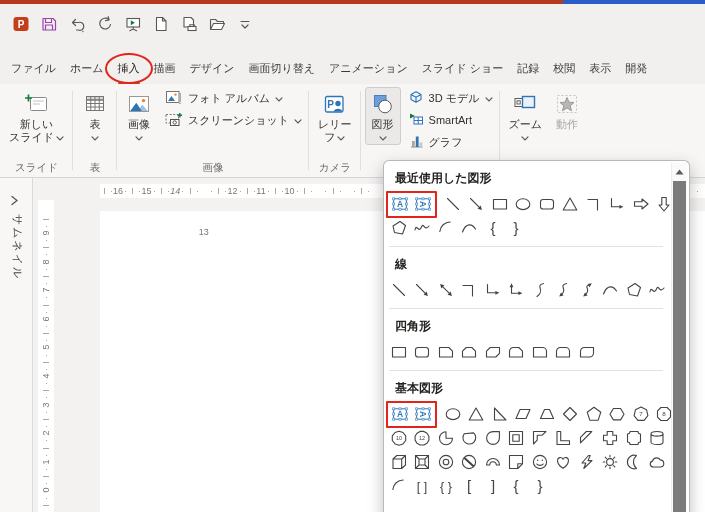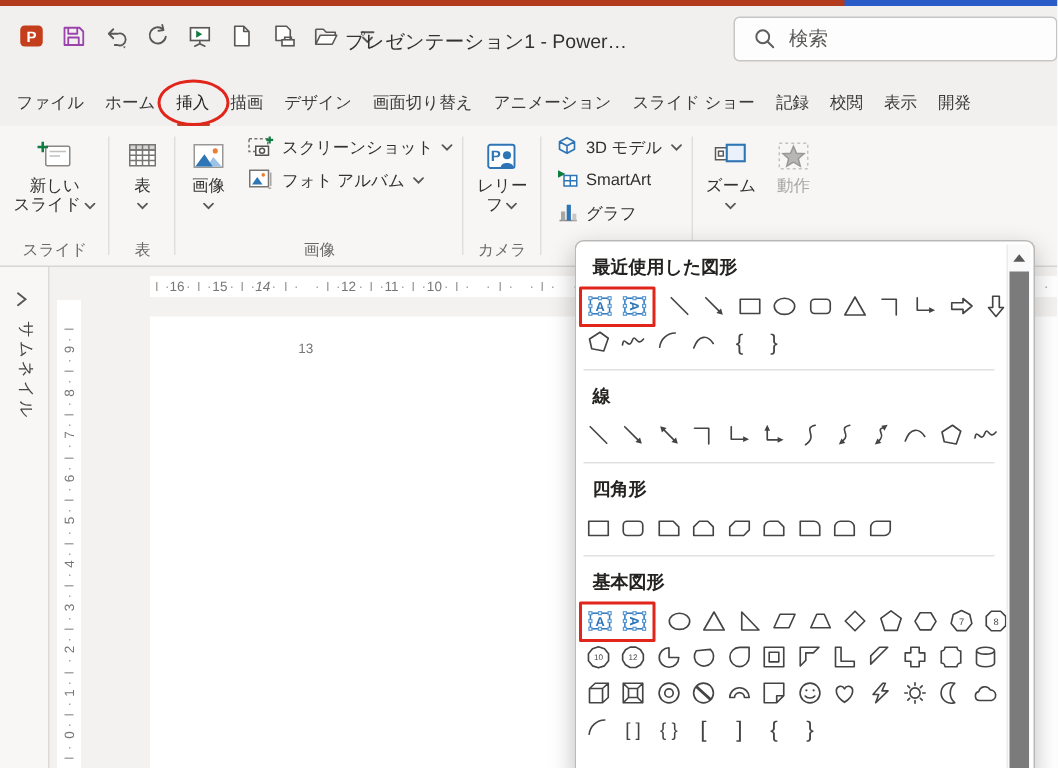--- a/index.html
+++ b/index.html
@@ -117,28 +117,20 @@
           <svg width="18" height="18" viewBox="0 0 18 18">
             <path d="M2.5,4.5 H7.5 L9.5,6.5 H15.5 V8.5 M2.5,4.5 V14.5 H13.5 L16.5,8.5 H5.5 L2.5,14.5" fill="#fff" stroke="#5a5856" stroke-width="1.1" stroke-linejoin="round"></path>
           </svg>
         </div>
         <div class="qbtn">
           <svg width="18" height="18" viewBox="0 0 18 18">
             <path d="M5,6.5 H13 M6,10 L9,13 L12,10" fill="none" stroke="#5a5856" stroke-width="1.2" stroke-linecap="round" stroke-linejoin="round"></path>
           </svg>
         </div>
       </div>
-    <div class="doc-title">プレゼンテーション1 - Power…</div>
-    <div class="searchbox">
-      <span id="search-icon-slot"><svg width="16" height="16" viewBox="0 0 16 16">
-            <circle cx="7.5" cy="7.5" r="4.3" fill="none" stroke="#605e5c" stroke-width="1.3"></circle>
-            <path d="M10.8,10.8 L14.5,14.5" stroke="#605e5c" stroke-width="1.3" stroke-linecap="round"></path>
-          </svg></span>
-      <span>検索</span>
-    </div>
   </div>
 
   <div class="tabrow" id="tabrow">
       <div class="tab">
         <span>ファイル</span>
       </div>
       <div class="tab">
         <span>ホーム</span>
       </div>
       <div class="tab selected annotated">
@@ -233,44 +225,44 @@
               </svg>
             </div>
             <div class="bl">
               <span>画像</span>
             </div>
             <div><svg width="8" height="5" viewBox="0 0 8 5">
                 <path d="M1,0.8 L4,3.8 L7,0.8" fill="none" stroke="#5a5856" stroke-width="1.2" stroke-linecap="round"></path>
               </svg></div>
           </div>
           <div class="stack">
+            <div class="smallbtn">
+              <span><svg width="19" height="16" viewBox="0 0 19 16">
+                  <rect x="2.5" y="2.5" width="12.5" height="11" fill="#fff" stroke="#767572"></rect>
+                  <circle cx="11.5" cy="5.6" r="1.2" fill="#ed7d31"></circle>
+                  <path d="M4,12 L7.5,7 L11,12 Z" fill="#2e75b6"></path>
+                  <path d="M16.5,4 V13 M15,14.5 H16.8" stroke="#a8a6a4"></path>
+                </svg></span>
+              <span>フォト アルバム</span>
+              <span><svg width="8" height="5" viewBox="0 0 8 5">
+                  <path d="M1,0.8 L4,3.8 L7,0.8" fill="none" stroke="#5a5856" stroke-width="1.2" stroke-linecap="round"></path>
+                </svg></span>
+            </div>
             <div class="smallbtn">
               <span><svg width="19" height="16" viewBox="0 0 19 16">
                   <rect x="2" y="3.5" width="12.5" height="8.5" fill="none" stroke="#767572" stroke-dasharray="2,1.6"></rect>
                   <rect x="6.5" y="8.5" width="8.5" height="6" fill="#fff" stroke="#55534f"></rect>
                   <circle cx="10.7" cy="11.5" r="1.7" fill="none" stroke="#55534f"></circle>
                   <path d="M15.8,2 V6.6 M13.5,4.3 H18.1" stroke="#107c41" stroke-width="1.5"></path>
                 </svg></span>
               <span>スクリーンショット</span>
               <span><svg width="8" height="5" viewBox="0 0 8 5">
                   <path d="M1,0.8 L4,3.8 L7,0.8" fill="none" stroke="#5a5856" stroke-width="1.2" stroke-linecap="round"></path>
                 </svg></span>
             </div>
-            <div class="smallbtn">
-              <span><svg width="19" height="16" viewBox="0 0 19 16">
-                  <rect x="2.5" y="2.5" width="12.5" height="11" fill="#fff" stroke="#767572"></rect>
-                  <circle cx="11.5" cy="5.6" r="1.2" fill="#ed7d31"></circle>
-                  <path d="M4,12 L7.5,7 L11,12 Z" fill="#2e75b6"></path>
-                  <path d="M16.5,4 V13 M15,14.5 H16.8" stroke="#a8a6a4"></path>
-                </svg></span>
-              <span>フォト アルバム</span>
-              <span><svg width="8" height="5" viewBox="0 0 8 5">
-                  <path d="M1,0.8 L4,3.8 L7,0.8" fill="none" stroke="#5a5856" stroke-width="1.2" stroke-linecap="round"></path>
-                </svg></span>
-            </div>
           </div>
         </div>
         <div class="glabel">画像</div>
         <div class="gsep"></div>
       </div>
       <div class="rgroup">
         <div class="gcontent">
           <div class="bigbtn">
             <div class="bicon">
               <svg width="26" height="22" viewBox="0 0 26 22">
@@ -289,20 +281,34 @@
                   <path d="M1,0.8 L4,3.8 L7,0.8" fill="none" stroke="#5a5856" stroke-width="1.2" stroke-linecap="round"></path>
                 </svg></span>
             </div>
           </div>
         </div>
         <div class="glabel">カメラ</div>
         <div class="gsep"></div>
       </div>
       <div class="rgroup">
         <div class="gcontent">
+          <div class="bigbtn pressed">
+            <div class="bicon">
+              <svg width="26" height="22" viewBox="0 0 26 22">
+                <rect x="4.5" y="2.5" width="11.5" height="11" fill="#6d9edc" stroke="#4a7ebb"></rect>
+                <circle cx="15" cy="13.5" r="6.3" fill="#fff" stroke="#5a5a58"></circle>
+              </svg>
+            </div>
+            <div class="bl">
+              <span>図形</span>
+            </div>
+            <div><svg width="8" height="5" viewBox="0 0 8 5">
+                <path d="M1,0.8 L4,3.8 L7,0.8" fill="none" stroke="#5a5856" stroke-width="1.2" stroke-linecap="round"></path>
+              </svg></div>
+          </div>
           <div class="stack">
             <div class="smallbtn">
               <span><svg width="16" height="16" viewBox="0 0 16 16">
                   <path d="M3,5.5 L8,2.8 L13,5.5 L8,8.2 Z M3,5.5 V10.5 L8,13.2 V8.2 M13,5.5 V10.5 L8,13.2" fill="none" stroke="#2e75b6" stroke-width="1.1" stroke-linejoin="round"></path>
                 </svg></span>
               <span>3D モデル</span>
               <span><svg width="8" height="5" viewBox="0 0 8 5">
                   <path d="M1,0.8 L4,3.8 L7,0.8" fill="none" stroke="#5a5856" stroke-width="1.2" stroke-linecap="round"></path>
                 </svg></span>
             </div>

